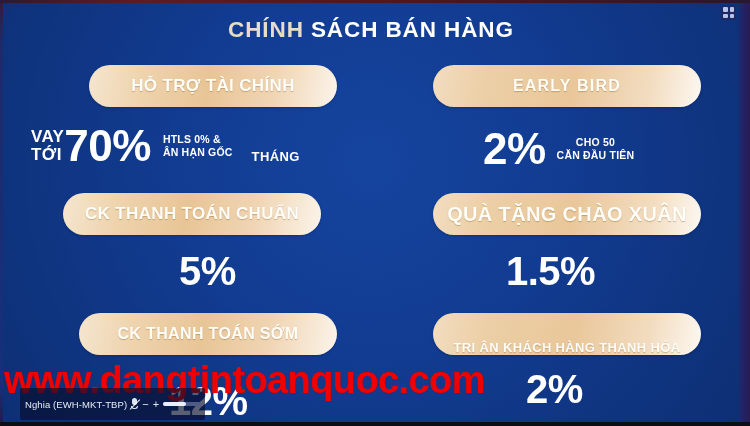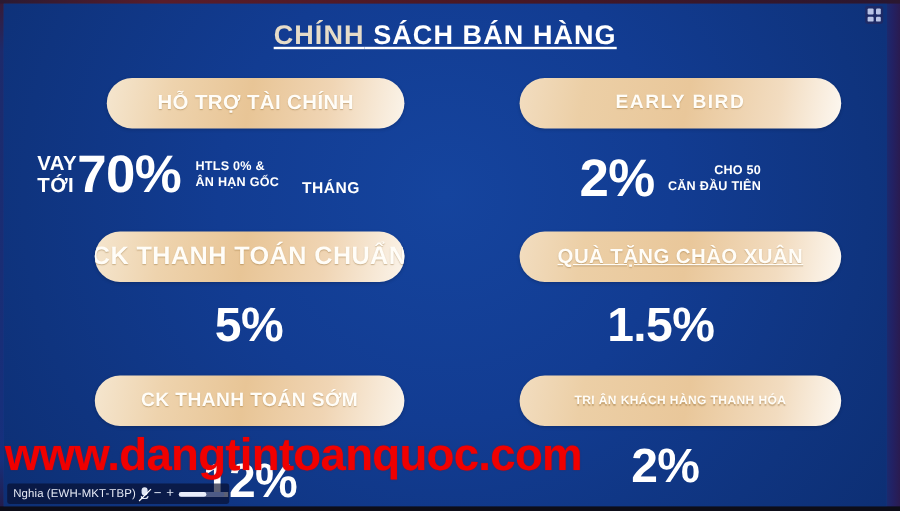--- a/index.html
+++ b/index.html
@@ -84,21 +84,20 @@
   .title {
     position: absolute;
     left: 0; top: 14px;
     width: 736px;
     text-align: center;
     font-size: 22.5px;
     font-weight: bold;
     letter-spacing: 0.9px;
     color: #ffffff;
     white-space: nowrap;
-    text-decoration: underline;
   }
   .title .tan {
     color: #e6dcc8;
   }
 
   
   .pill {
     position: absolute;
     height: 42px;
     border-radius: 21px;
@@ -125,27 +124,27 @@
     background: linear-gradient(100deg,
       #f2ddc0 0%,
       #eccfa6 20%,
       #e9c79a 52%,
       #f2dcc0 80%,
       #fdf8f1 100%);
   }
 
   
   #pill-hotro   { left: 86px;  top: 62px;  width: 248px; font-size: 17px; }
-  #pill-ckchuan { left: 76px;  top: 190px; width: 258px; font-size: 21px; }
+  #pill-ckchuan { left: 60px;  top: 190px; width: 258px; font-size: 17px; }
   #pill-cksom   { left: 76px;  top: 310px; width: 258px; font-size: 16px; }
 
   
   #pill-early   { left: 430px; top: 62px;  width: 268px; font-size: 16px; letter-spacing: 1.2px;}
-  #pill-qua     { left: 430px; top: 190px; width: 268px; font-size: 17px; text-decoration: underline; }
-  #pill-triаn   { left: 430px; top: 310px; width: 268px; font-size: 10px; }
+  #pill-qua     { left: 430px; top: 190px; width: 268px; font-size: 20px; }
+  #pill-triаn   { left: 430px; top: 310px; width: 268px; font-size: 13px; align-items: flex-end; }
 
   
   .stat-row {
     position: absolute;
     display: flex;
     align-items: center;
     color: #ffffff;
     white-space: nowrap;
   }
   .lbl-stack {
@@ -177,21 +176,21 @@
   }
 
   #row-vay { left: 28px; top: 121px; }
   #row-vay .lbl-stack { }
   #row-vay .big-num.n1 { margin-right: 12px; }
   #row-vay .sm-stack { margin-right: 13px; align-items: flex-start; }
   #row-vay .unit { margin-left: 6px; align-self: flex-end; padding-bottom: 4px; }
 
   #row-early { left: 480px; top: 124px; }
   #row-early .big-num { margin-right: 11px; }
-  #row-early .sm-stack { align-items: flex-end; }
+  #row-early .sm-stack { align-items: center; }
 
   
   .pct {
     position: absolute;
     font-size: 40px;
     font-weight: bold;
     color: #ffffff;
     letter-spacing: -0.5px;
     white-space: nowrap;
   }
@@ -210,22 +209,22 @@
     color: #f00000;
     letter-spacing: -0.6px;
     white-space: nowrap;
     z-index: 32;
     text-shadow: 0 0 1px rgba(180,0,0,.7);
   }
 
   
   .namestrip {
     position: absolute;
-    left: 6px; bottom: 6px;
-    height: 17px;
+    left: 20px; bottom: 6px;
+    height: 32px;
     display: flex;
     align-items: center;
     gap: 3px;
     padding: 0 4px 0 5px;
     background: rgba(8,14,44,.66);
     border-radius: 2px;
     z-index: 34;
   }
   .namestrip .nm {
     font-size: 9.5px;

